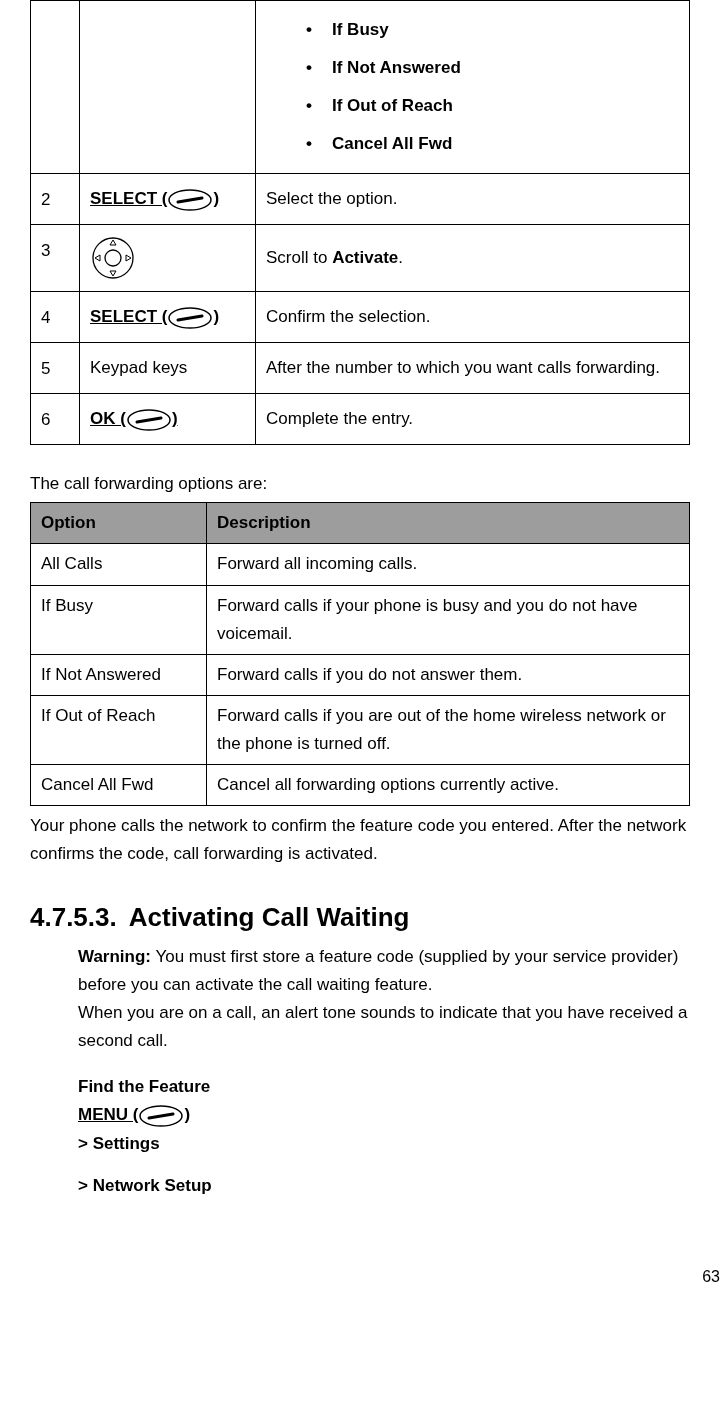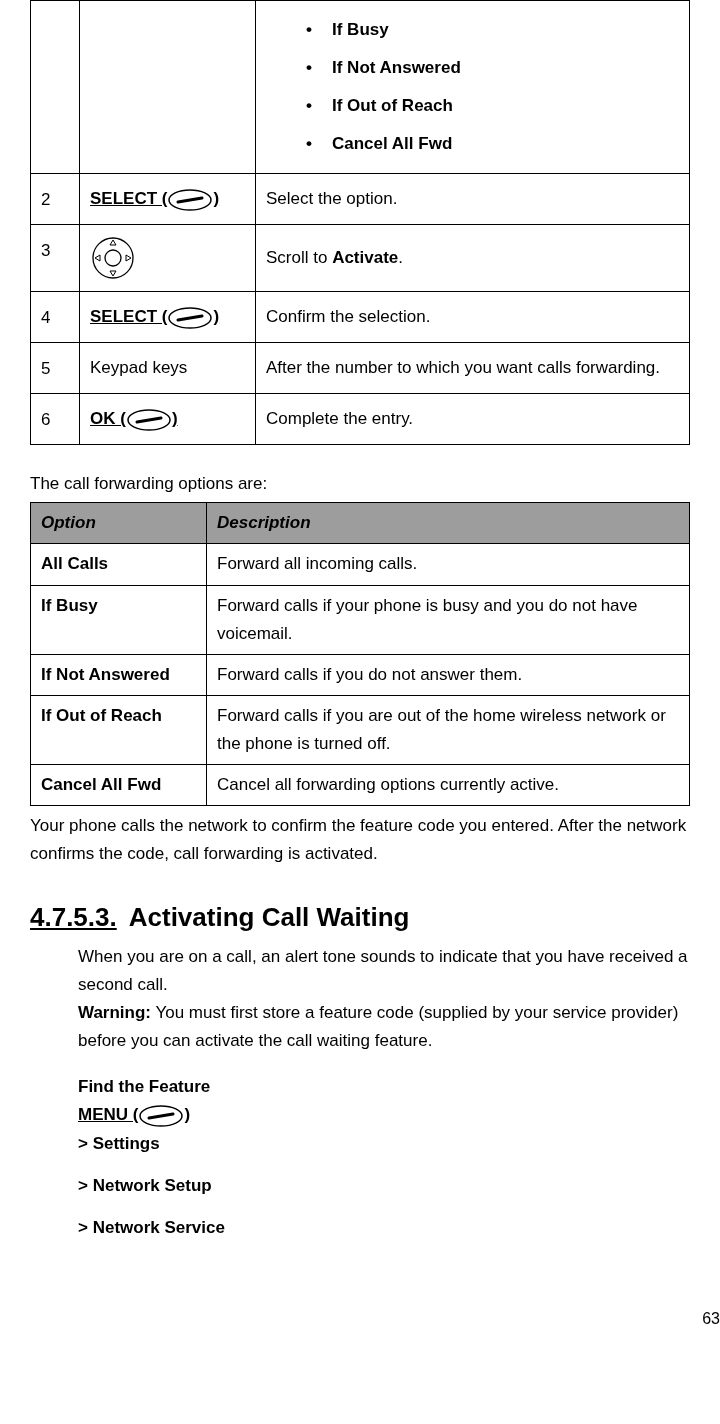--- a/index.html
+++ b/index.html
@@ -41,30 +41,29 @@
     width: 100%;
     margin-top: 4px;
     margin-bottom: 6px;
   }
   table.opts th {
     background: #9d9d9d;
     border: 1px solid #000;
     text-align: left;
     padding: 6px 10px;
     font-weight: bold;
-    font-style: italic;
   }
   table.opts td {
     border: 1px solid #000;
     padding: 6px 10px;
     vertical-align: top;
   }
   table.opts td.optname {
     width: 155px;
-    font-weight: bold;
+    font-weight: normal;
   }
   ul.bullets {
     list-style: none;
     margin: 0;
     padding: 0 0 0 40px;
   }
   ul.bullets li {
     font-weight: bold;
     padding: 5px 0;
   }
@@ -78,21 +77,21 @@
     display:inline-block;
     vertical-align:middle;
   }
   .softkey svg { vertical-align: middle; }
   .navwheel svg { vertical-align: middle; }
   h2.section {
     font-size: 26px;
     font-weight: bold;
     margin: 28px 0 4px 0;
   }
-  .sectnum { display:inline-block; margin-right:12px;text-decoration:underline;}
+  .sectnum { display:inline-block; margin-right:12px;}
   .para { margin-left:48px; }
   .ftf-row { margin-left:48px; margin-top:18px; display:flex;flex-direction:column; }
   .ftf-label { font-weight:bold; width:155px; flex:0 0 auto;}
   .ftf-menu  { font-weight:bold; width:200px; flex:0 0 auto;}
   .ftf-path  { font-weight:bold; flex:1 1 auto;}
   .ftf-path div { margin-bottom:14px;}
   .pagenum { text-align:right; font-size:16px; margin-top:30px;}
   .nowrap{ white-space:nowrap;text-decoration:underline;}
 </style>
 </head>
@@ -208,36 +207,35 @@
     </tbody>
       </table>
 
     <div>Your phone calls the network to confirm the feature code you entered. After the network confirms the code, call forwarding is activated.</div>
   </div>
 
   <h2 class="section">
     <span class="sectnum">4.7.5.3.</span><span>Activating Call Waiting</span>
   </h2>
 
-  <div class="para">When you are on a call, an alert tone sounds to indicate that you have received a second call.</div>
-
   <div class="para">
     <b>Warning:</b><span> You must first store a feature code (supplied by your service provider) before you can activate the call waiting feature.</span>
   </div>
+
+  <div class="para">When you are on a call, an alert tone sounds to indicate that you have received a second call.</div>
 
   <div class="ftf-row">
     <div class="ftf-label">Find the Feature</div>
     <div class="ftf-menu nowrap">
       <span>MENU (</span><span class="softkey"><svg width="46" height="24">
             <ellipse cx="23" cy="12" rx="21" ry="10" fill="none" stroke="#000" stroke-width="1.5"></ellipse>
             <line x1="11" y1="14" x2="35" y2="10" stroke="#000" stroke-width="3" stroke-linecap="round"></line>
           </svg></span><span>)</span>
     </div>
     <div class="ftf-path">
       <div>&gt; Settings</div>
       <div>&gt; Network Setup</div>
-      <div>&gt; Network Service</div>
     </div>
   </div>
 
 </div>
 
 <div class="pagenum">63</div>
 
 </body></html>

